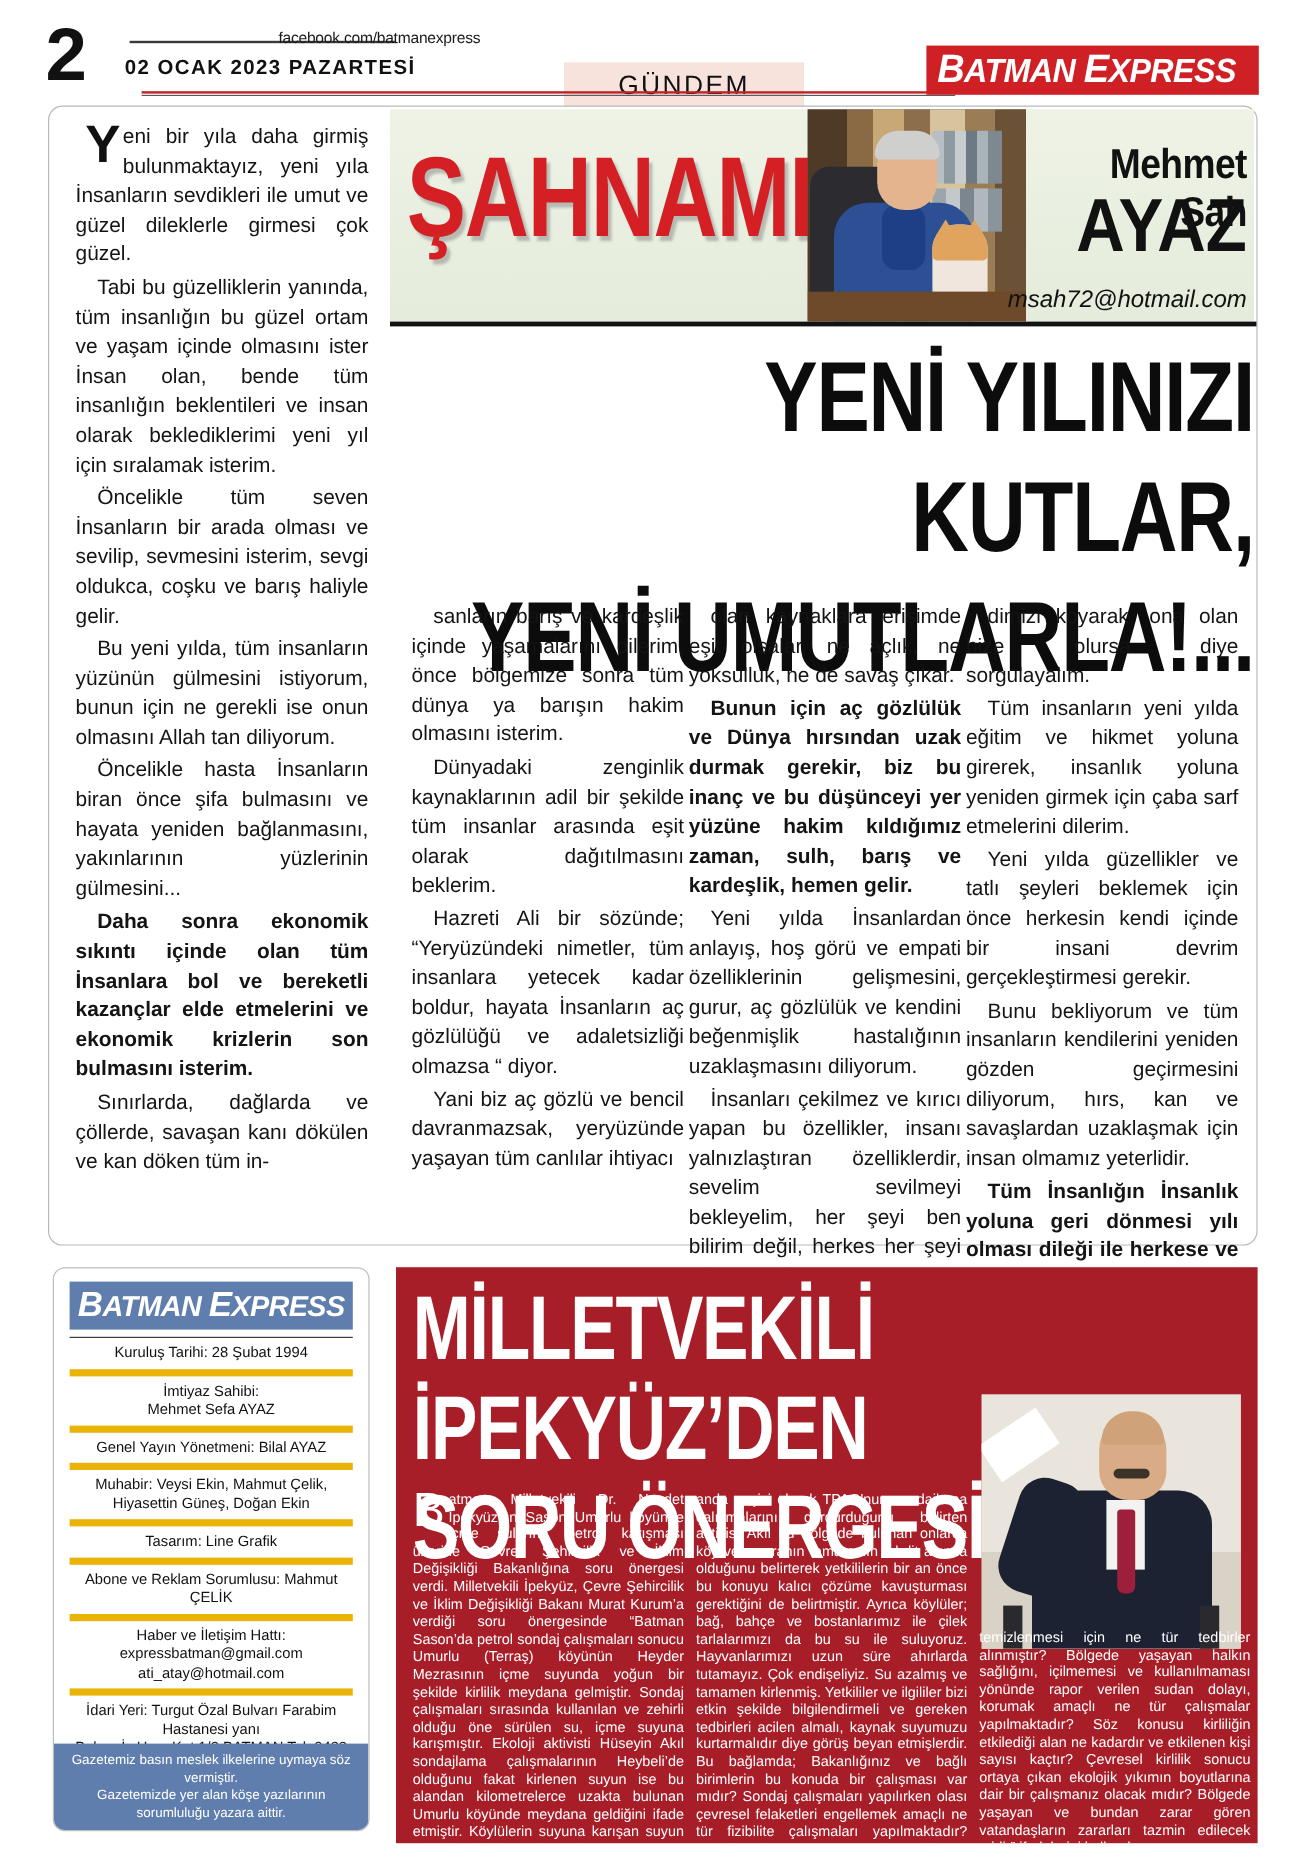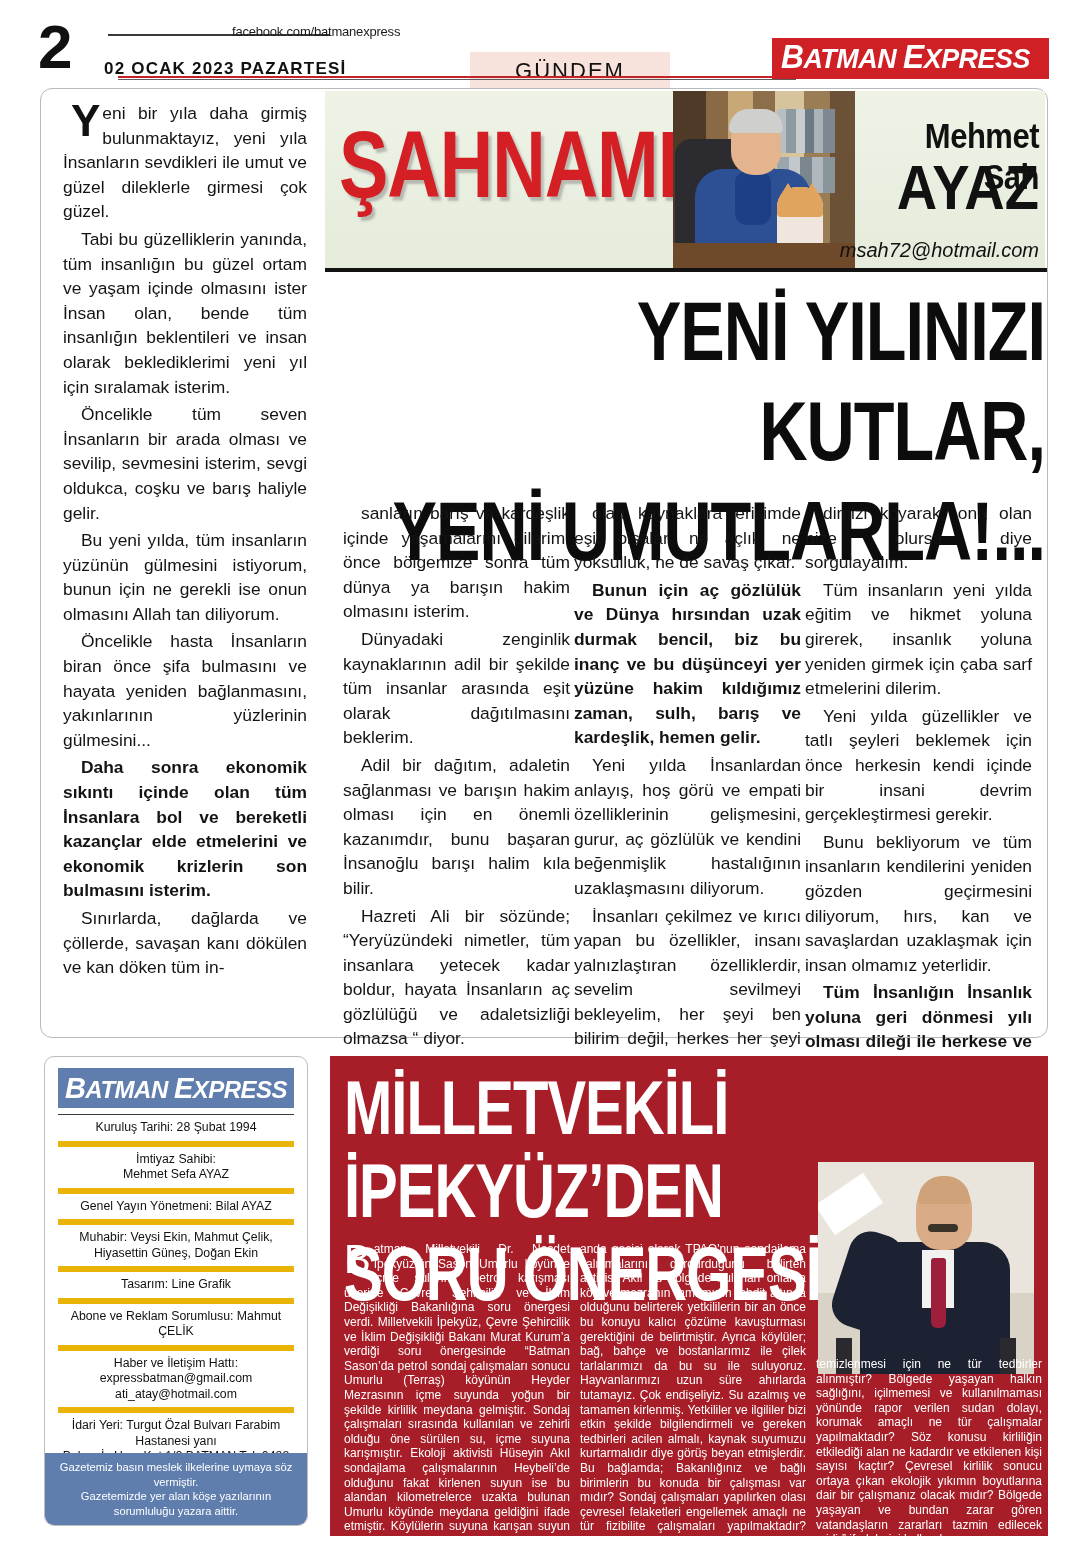--- a/index.html
+++ b/index.html
@@ -48,21 +48,20 @@
     white-space: nowrap;
   }
   .date-line {
     position: absolute;
     left: 104px; top: 47px;
     font-size: 17px;
     font-weight: bold;
     color: #111111;
     letter-spacing: 1.2px;
     white-space: nowrap;
-    margin-top: 12px;
   }
   .header-rule-red {
     position: absolute;
     left: 118px; top: 76px;
     width: 678px;
     height: 2px;
     background: #c0232a;
   }
   .header-rule-red2 {
     position: absolute;
@@ -540,27 +539,26 @@
     <p>Bu yeni yılda, tüm insanların yüzünün gülmesini istiyorum, bunun için ne gerekli ise onun olmasını Allah tan diliyorum.</p>
     <p>Öncelikle hasta İnsanların biran önce şifa bulmasını ve hayata yeniden bağlanmasını, yakınlarının yüzlerinin gülmesini...</p>
     <p class="bold">Daha sonra ekonomik sıkıntı içinde olan tüm İnsanlara bol ve bereketli kazançlar elde etmelerini ve ekonomik krizlerin son bulmasını isterim.</p>
     <p>Sınırlarda, dağlarda ve çöllerde, savaşan kanı dökülen ve kan döken tüm in-</p>
   </div>
 
   <div class="body-cols">
     <div class="body-col">
       <p>sanların barış ve kardeşlik içinde yaşamalarını dilerim, önce bölgemize sonra tüm dünya ya barışın hakim olmasını isterim.</p>
       <p>Dünyadaki zenginlik kaynaklarının adil bir şekilde tüm insanlar arasında eşit olarak dağıtılmasını beklerim.</p>
-      <p>Adil bir dağıtım, adaletin sağlanması ve barışın hakim olması için en önemli kazanımdır, bunu başaran İnsanoğlu barışı halim kıla bilir.</p>
       <p>Hazreti Ali bir sözünde; “Yeryüzündeki nimetler, tüm insanlara yetecek kadar boldur, hayata İnsanların aç gözlülüğü ve adaletsizliği olmazsa “ diyor.</p>
       <p>Yani biz aç gözlü ve bencil davranmazsak,  yeryüzünde yaşayan tüm canlılar ihtiyacı</p>
     </div>
     <div class="body-col">
       <p>olan kaynaklara erişimde eşit olsalar, ne açlık, ne yoksulluk, ne de savaş çıkar.</p>
-      <p class="bold">Bunun için aç gözlülük ve Dünya hırsından uzak durmak bencil, biz bu inanç ve bu düşünceyi yer yüzüne hakim kıldığımız zaman, sulh, barış ve kardeşlik, hemen gelir.</p>
+      <p class="bold">Bunun için aç gözlülük ve Dünya hırsından uzak durmak gerekir, biz bu inanç ve bu düşünceyi yer yüzüne hakim kıldığımız zaman, sulh, barış ve kardeşlik, hemen gelir.</p>
       <p>Yeni yılda İnsanlardan anlayış, hoş görü ve empati özelliklerinin gelişmesini, gurur, aç gözlülük ve kendini beğenmişlik hastalığının uzaklaşmasını diliyorum.</p>
       <p>İnsanları çekilmez ve kırıcı yapan bu özellikler, insanı yalnızlaştıran özelliklerdir, sevelim sevilmeyi bekleyelim, her şeyi ben bilirim değil, herkes her şeyi bilir diyebilelim, karşı tarafın yerine ken-</p>
     </div>
     <div class="body-col">
       <p>dimizi koyarak, ona olan bize olursa diye sorgulayalım.</p>
       <p>Tüm insanların yeni yılda eğitim ve hikmet yoluna girerek, insanlık yoluna yeniden girmek için çaba sarf etmelerini dilerim.</p>
       <p>Yeni yılda güzellikler ve tatlı şeyleri beklemek için önce herkesin kendi içinde bir insani devrim gerçekleştirmesi gerekir.</p>
       <p>Bunu bekliyorum ve tüm insanların kendilerini yeniden gözden geçirmesini diliyorum, hırs, kan ve savaşlardan uzaklaşmak için insan olmamız yeterlidir.</p>
       <p class="bold">Tüm İnsanlığın İnsanlık yoluna geri dönmesi yılı olması dileği ile herkese ve hepinize mutlu yıllar diliyorum...</p>
     </div>

